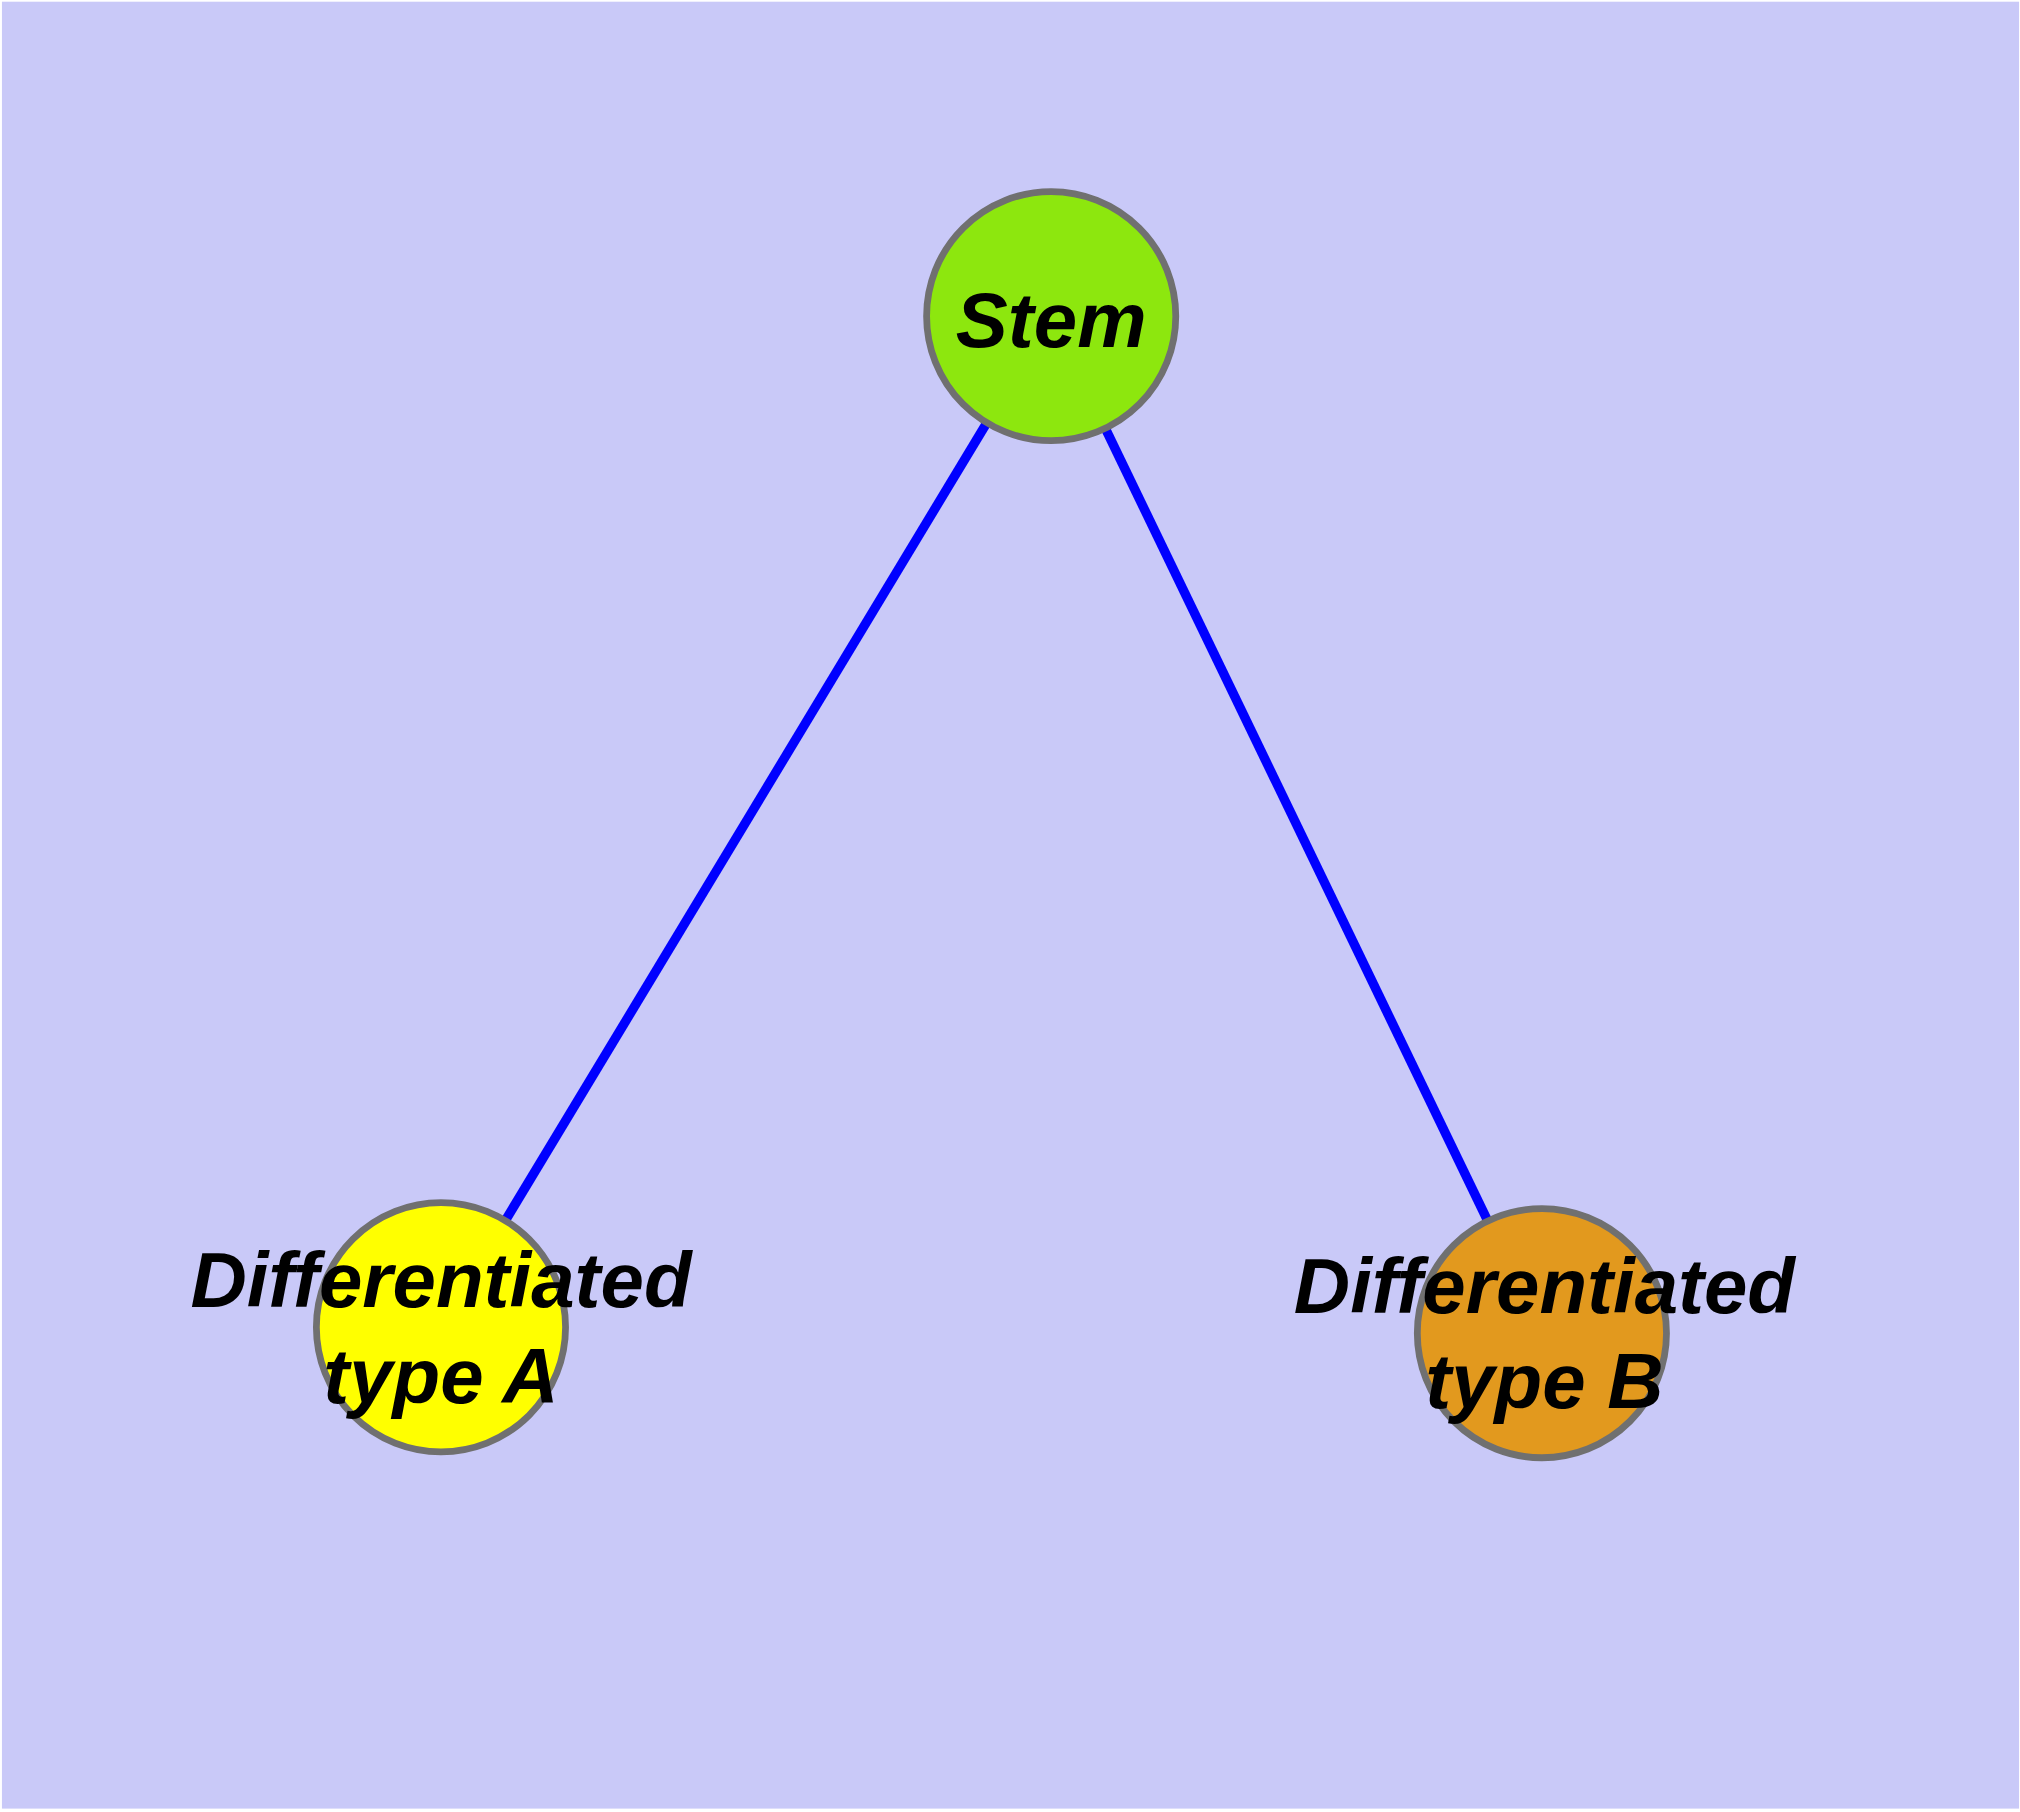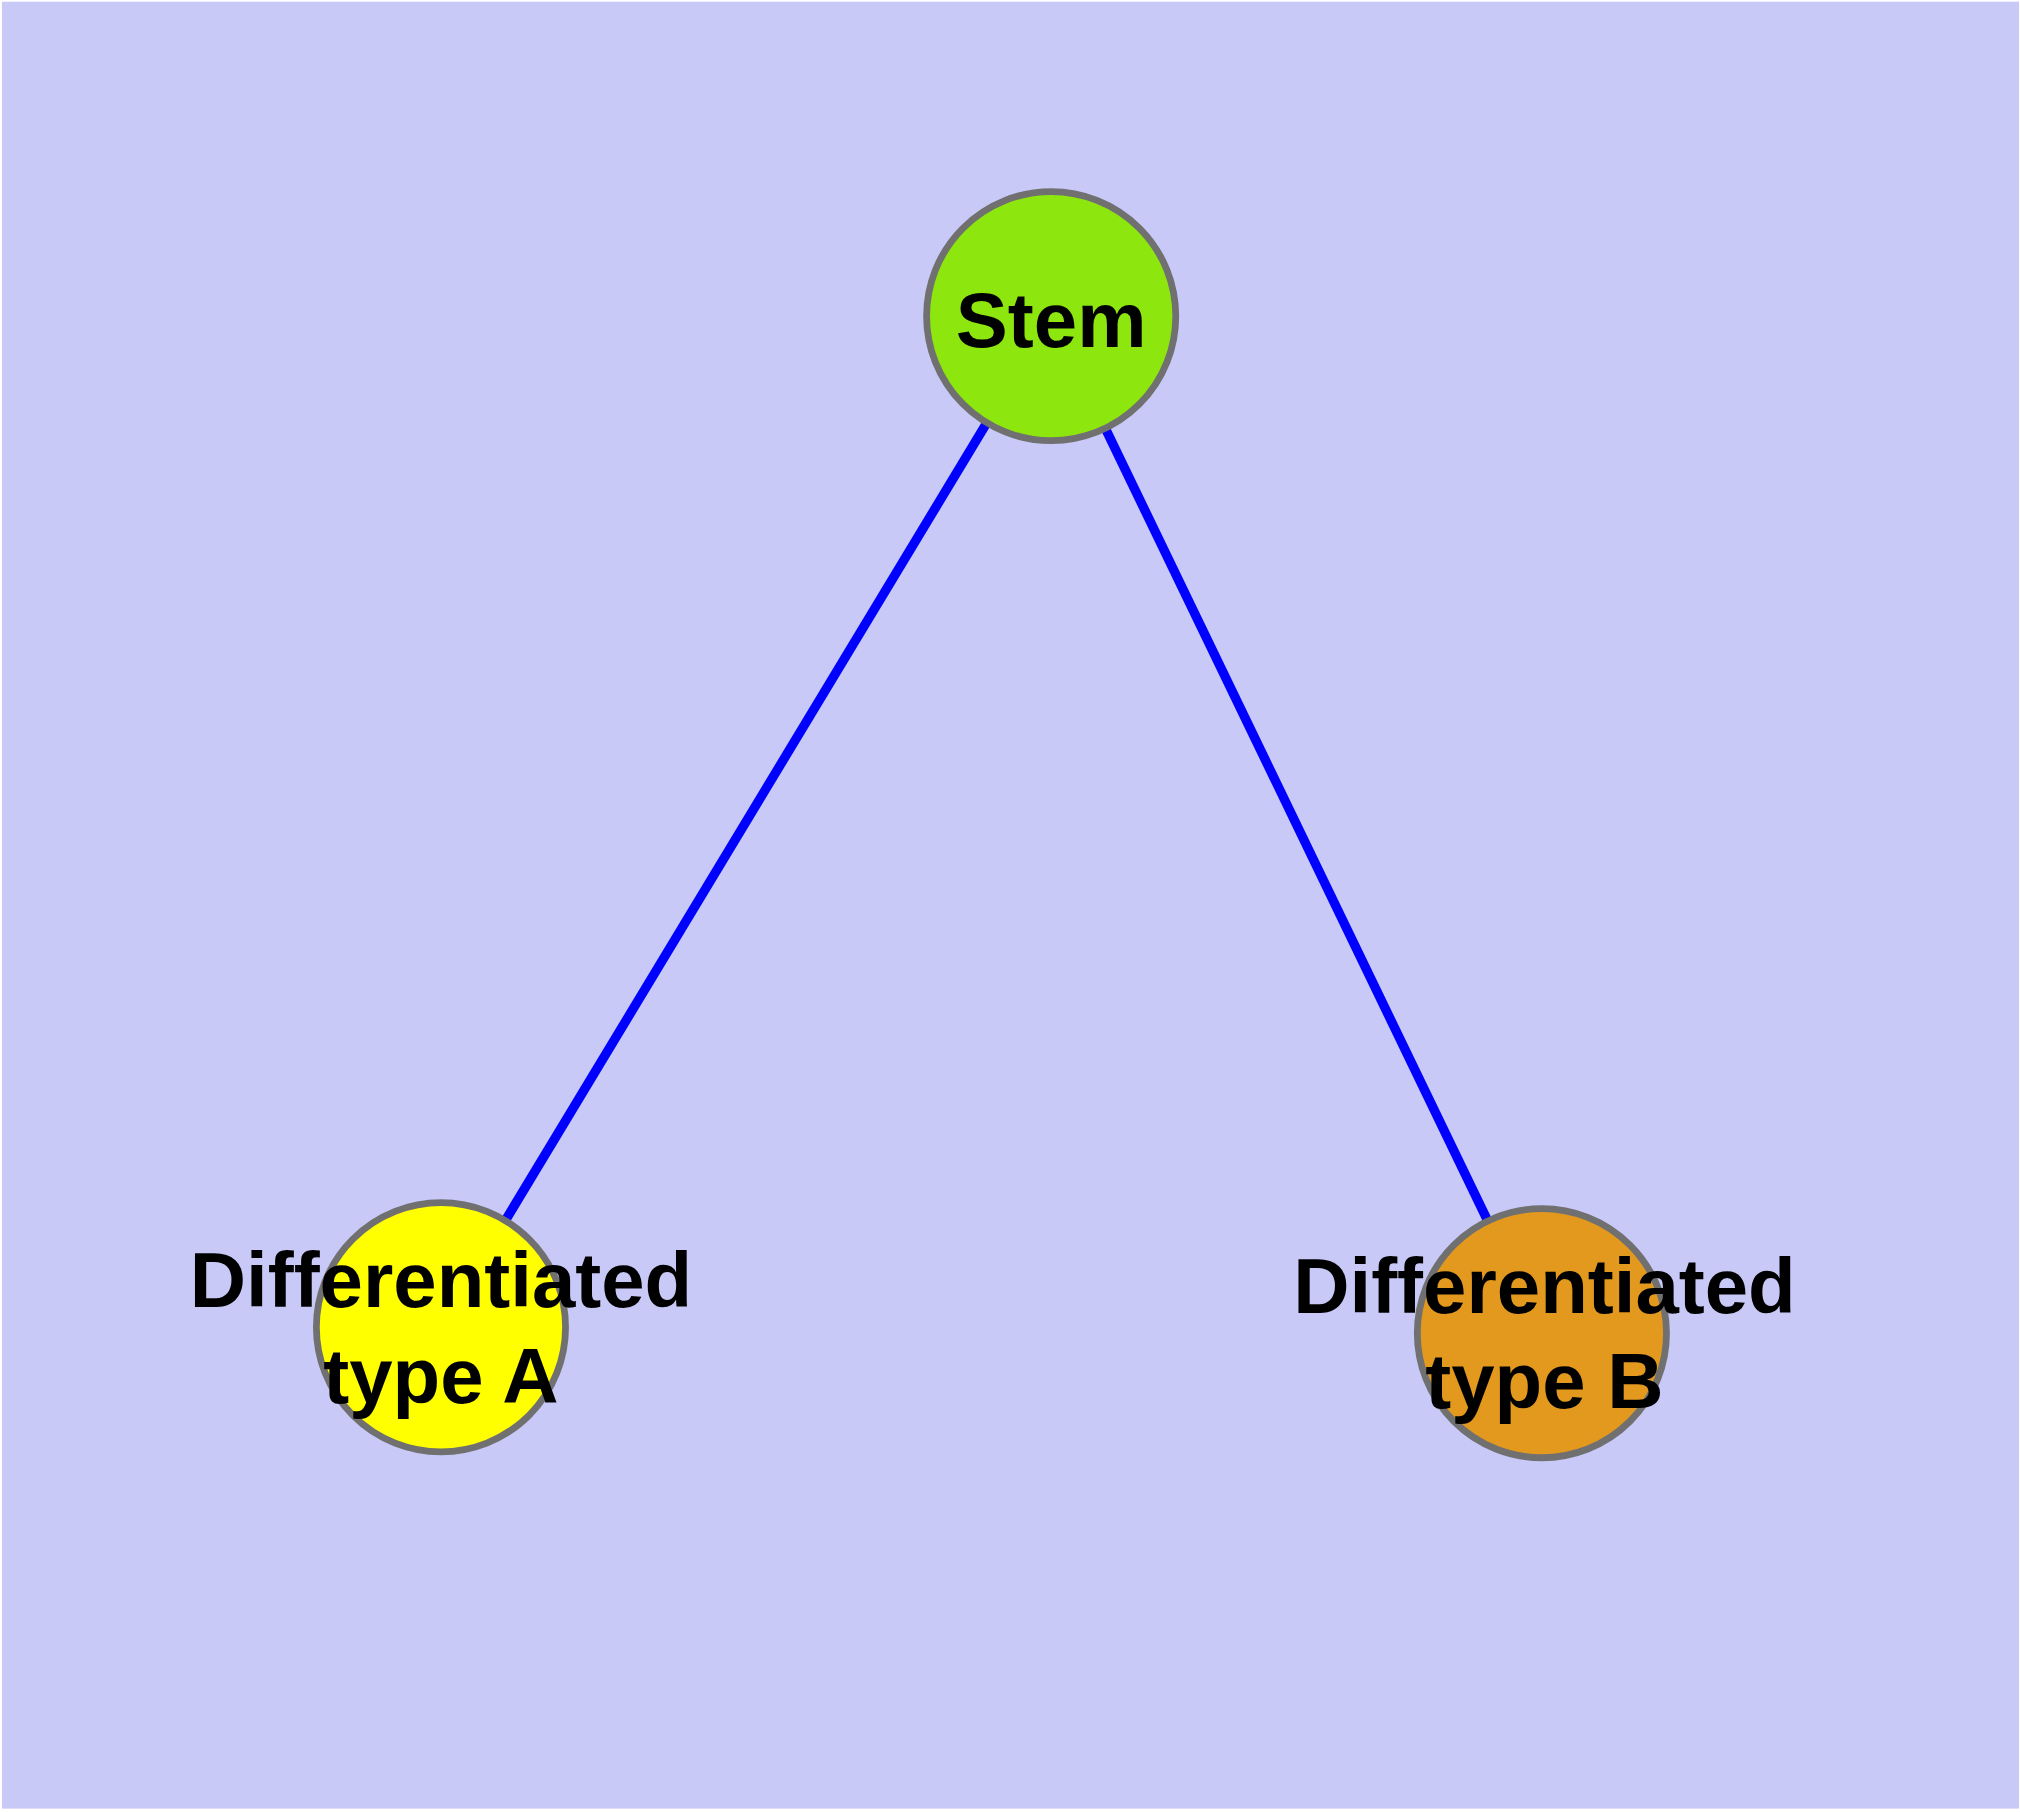--- a/index.html
+++ b/index.html
@@ -8,20 +8,21 @@
     background: #ffffff;
     width: 2021px;
     height: 1812px;
     overflow: hidden;
   }
   .figure {
     position: relative;
     width: 1658px;
     height: 1812px;
     font-family: "Liberation Sans", sans-serif;
+    font-style: italic;
   }
   svg.graph {
     position: absolute;
     left: 0;
     top: 0;
     display: block;
   }
   .node-label {
     font-family: "Liberation Sans", sans-serif;
     font-weight: 700;

